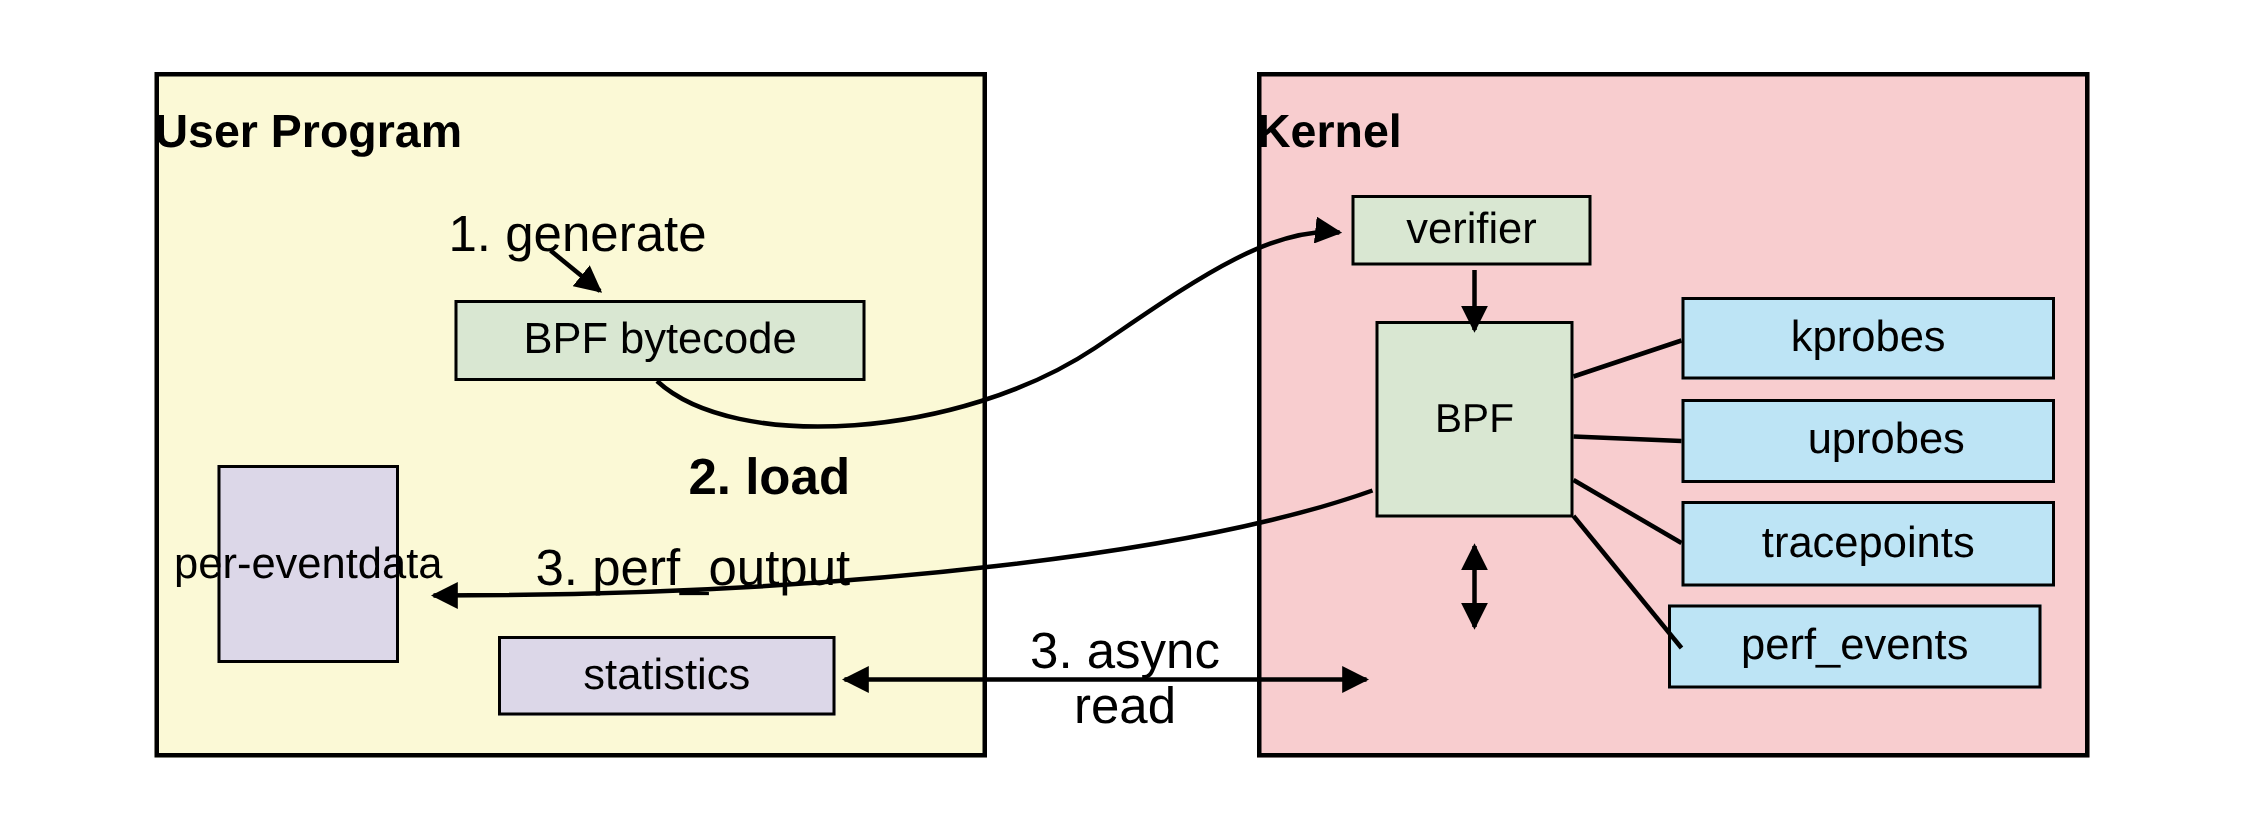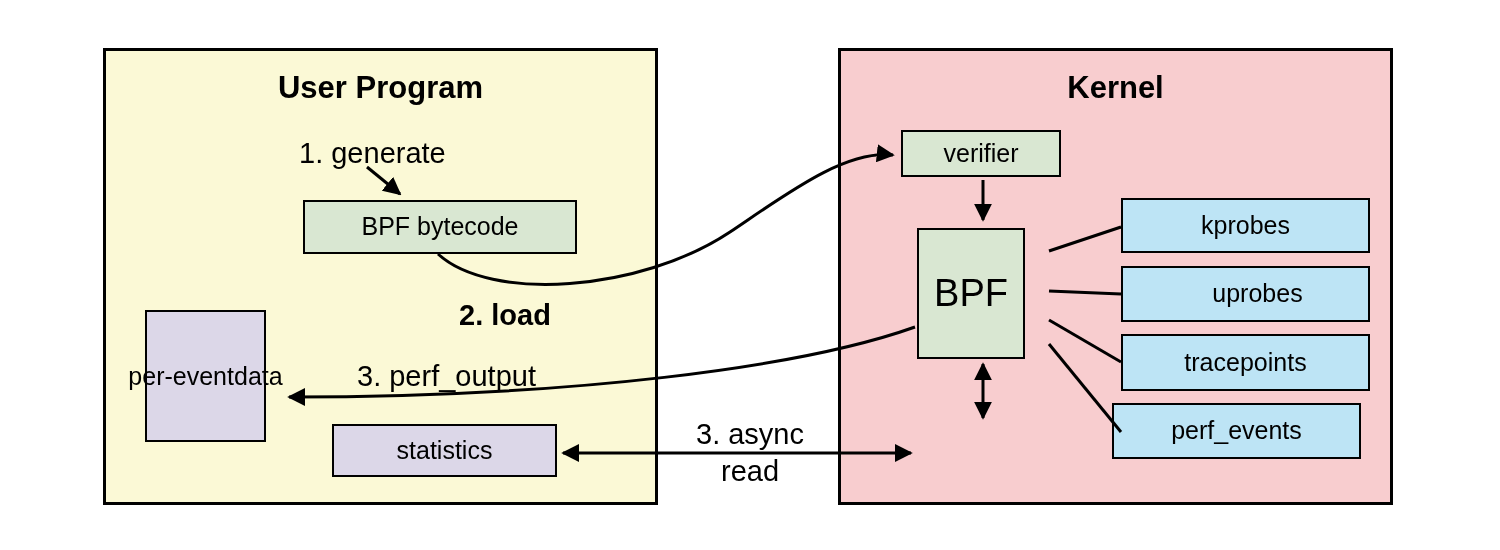--- a/index.html
+++ b/index.html
@@ -4,43 +4,43 @@
 <style>
   html,body{margin:0;padding:0;background:#ffffff;}
   #canvas{
     position:relative;width:1500px;height:550px;background:#ffffff;overflow:hidden;
     font-family:"Liberation Sans","DejaVu Sans",sans-serif;color:#000;
   }
   .panel{position:absolute;border:3px solid #000;box-sizing:border-box;z-index:1;}
   .panel-user{left:103px;top:48px;width:555px;height:457px;background:var(--panel-user-bg,#FBF9D6);}
   .panel-kernel{left:838px;top:48px;width:555px;height:457px;background:var(--panel-kernel-bg,#F8CDCF);}
   .panel-title{
-    position:absolute;z-index:4;font-weight:bold;font-size:31px;text-align:center;width:555px;top:70px;
+    position:absolute;z-index:4;font-weight:bold;font-size:31px;text-align:left;width:555px;top:70px;
   }
   .title-user{left:103px;}
   .title-kernel{left:838px;}
   .node{
     position:absolute;z-index:2;border:2.5px solid #000;box-sizing:border-box;
     display:flex;align-items:center;justify-content:center;text-align:center;
-    font-size:25px;line-height:1.1;
+    font-size:29px;line-height:1.1;
   }
   .green{background:var(--box-green,#D9E7D2);}
   .blue{background:var(--box-blue,#BDE4F5);}
   .purple{background:var(--box-purple,#DCD7E8);}
   .bpf-bytecode{left:303px;top:200px;width:274px;height:54px;}
   .per-event{left:145px;top:310px;width:121px;height:132px;flex-direction:row;line-height:40px;}
   .statistics{left:332px;top:424px;width:225px;height:53px;}
   .verifier{left:901px;top:130px;width:160px;height:47px;}
-  .bpf{left:917px;top:228px;width:108px;height:131px;font-size:38px;}
+  .bpf{left:917px;top:214px;width:132px;height:131px;font-size:27px;}
   .maps{left:917px;top:424px;width:132px;height:53px;}
   .kprobes{left:1121px;top:198px;width:249px;height:55px;}
   .uprobes{left:1121px;top:266px;width:249px;height:56px;padding-left:24px;}
   .tracepoints{left:1121px;top:334px;width:249px;height:57px;}
   .perf-events{left:1112px;top:403px;width:249px;height:56px;}
-  .flow-label{position:absolute;z-index:4;font-size:29px;white-space:nowrap;}
+  .flow-label{position:absolute;z-index:4;font-size:34px;white-space:nowrap;}
   .lbl-generate{left:299px;top:137px;}
   .lbl-load{left:459px;top:299px;font-weight:bold;}
   .lbl-perf-output{left:357px;top:360px;}
   .lbl-async{left:670px;top:416px;width:160px;text-align:center;line-height:37px;white-space:normal;}
   #arrows{position:absolute;left:0;top:0;z-index:3;pointer-events:none;}
   #arrows path{stroke:var(--line,#000);stroke-width:3;fill:none;}
   #arrows .ah{fill:var(--line,#000);stroke:none;}
 </style>
 </head>
 <body>

